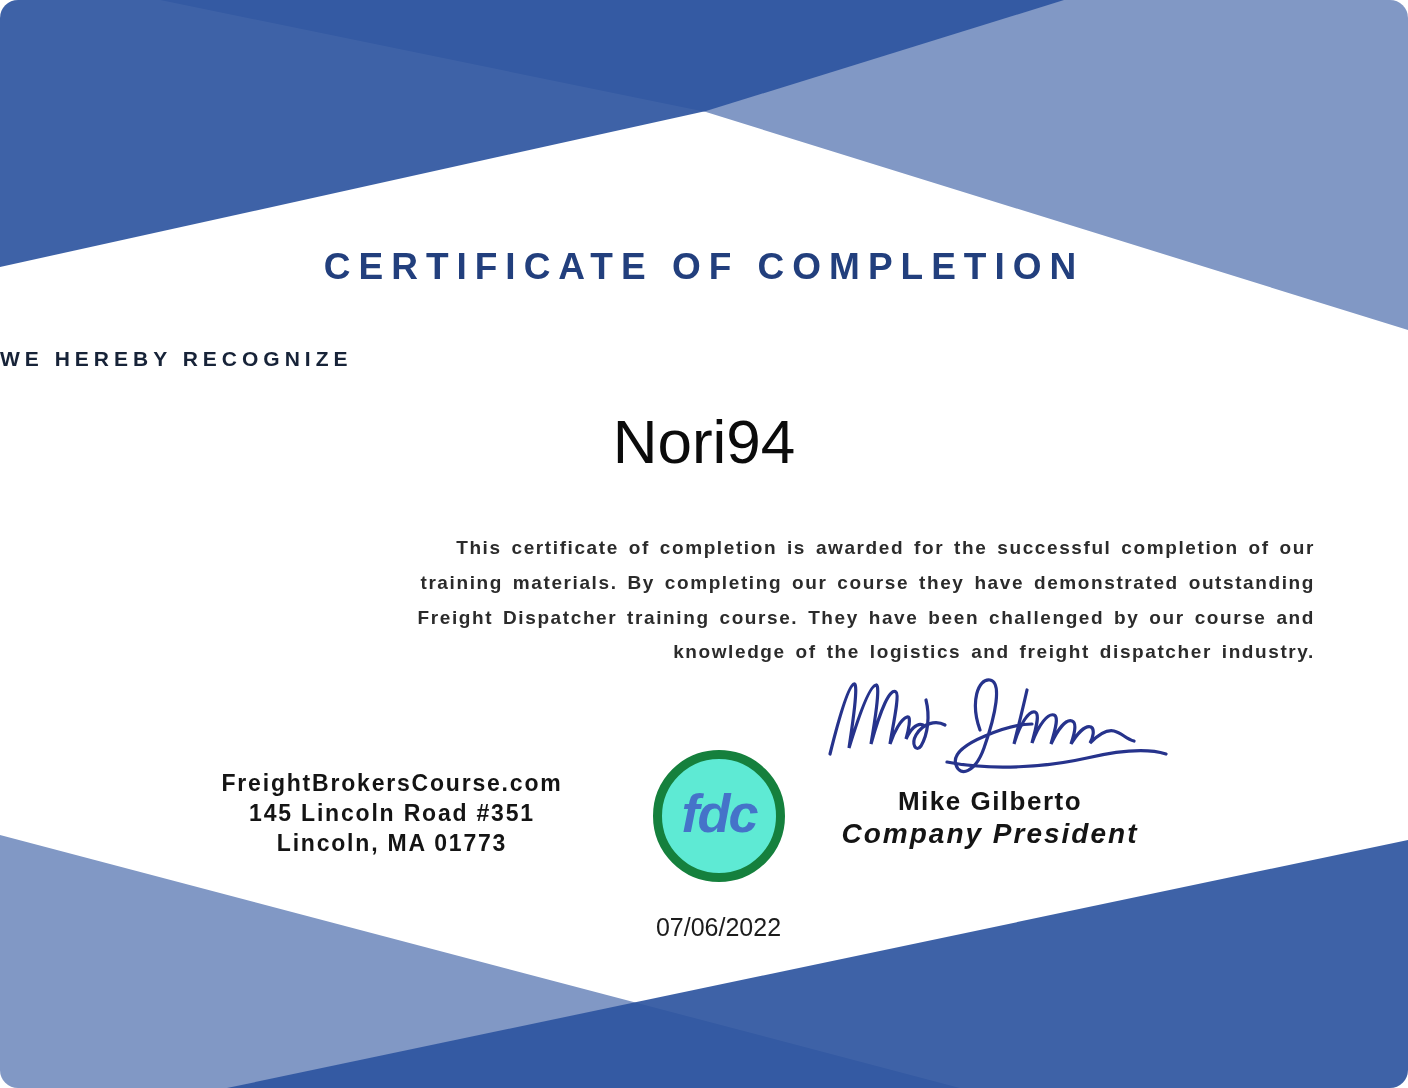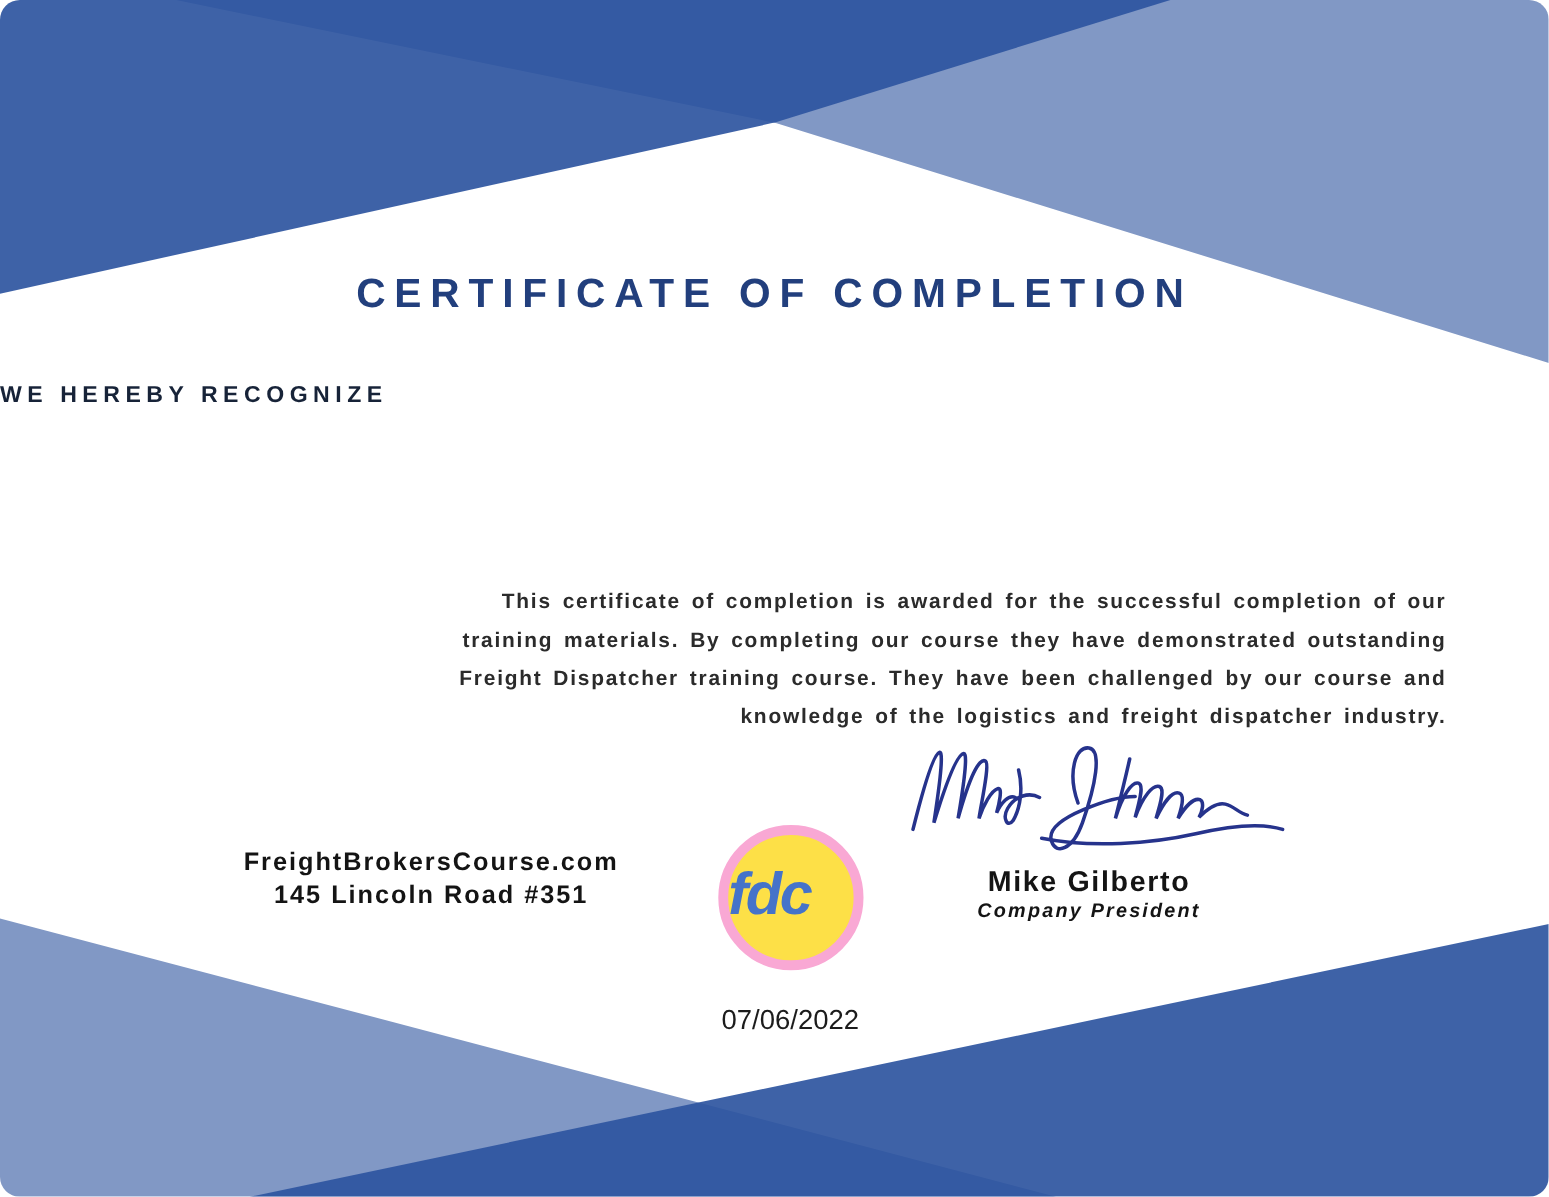--- a/index.html
+++ b/index.html
@@ -45,43 +45,43 @@
     left:192px;top:768px;width:400px;
     text-align:center;
     font-size:23px;font-weight:700;
     letter-spacing:1.8px;
     line-height:30px;
     color:#141414;
   }
   .logo{
     left:653px;top:750px;width:132px;height:132px;
     border-radius:50%;
-    background:#fde047;
-    border:9px solid #f9a8d4;
+    background:#5eead4;
+    border:9px solid #15803d;
     box-sizing:border-box;
-    display:flex;align-items:center;
+    display:flex;align-items:center;justify-content:center;
   }
   .logo-text{
     font-size:54px;font-weight:700;font-style:italic;
     letter-spacing:-2px;
     color:#4573C9;
     transform:translateY(-3px);
   }
   .signature{left:822px;top:672px;width:350px;height:112px;}
   .signer-name{
     left:840px;top:786px;width:300px;
     text-align:center;
     font-size:26px;font-weight:700;
     letter-spacing:1.5px;
     color:#141414;
   }
   .signer-title{
     left:840px;top:818px;width:300px;
     text-align:center;
-    font-size:18px;font-weight:700;font-style:italic;
+    font-size:28px;font-weight:700;font-style:italic;
     letter-spacing:2px;
     color:#141414;
   }
   .cert-date{
     left:0;top:913px;width:1437px;
     text-align:center;
     font-size:25px;font-weight:400;
     color:#1c1c1c;
   }
 </style>
@@ -98,31 +98,33 @@
 
     <polygon points="0,835 960,1088 0,1088" fill="#8198C5"></polygon>
 
     <polygon points="227,1088 1408,840 1408,1088" fill="#2E55A0" fill-opacity="0.92"></polygon>
   </svg>
 
   <div class="abs cert-title">CERTIFICATE OF COMPLETION</div>
 
   <div class="abs cert-subtitle">WE HEREBY RECOGNIZE</div>
 
+  <div class="abs recipient">Nori94</div>
 
   <div class="abs body-text">
     <div>This certificate of completion is awarded for the successful completion of our</div>
     <div>training materials. By completing our course they have demonstrated outstanding</div>
     <div>Freight Dispatcher training course. They have been challenged by our course and</div>
     <div>knowledge of the logistics and freight dispatcher industry.</div>
   </div>
 
   <div class="abs org-block">
     <div>FreightBrokersCourse.com</div>
     <div>145 Lincoln Road #351</div>
+    <div>Lincoln, MA 01773</div>
   </div>
 
   <div class="abs logo">
     <span class="logo-text">fdc</span>
   </div>
 
   <svg class="abs signature" viewBox="0 0 350 112" xmlns="http://www.w3.org/2000/svg" aria-hidden="true">
     <g fill="none" stroke="#26338C" stroke-width="3.2" stroke-linecap="round">
 
       <path d="M8,82 C16,50 26,14 32,12 C37,10 30,56 27,76 C38,40 48,14 54,13 C59,12 52,54 49,72 C59,36 68,16 74,20 C78,23 70,58 68,72 C72,60 79,47 85,45 C90,43 86,60 84,67 C88,58 95,50 101,53"></path>

